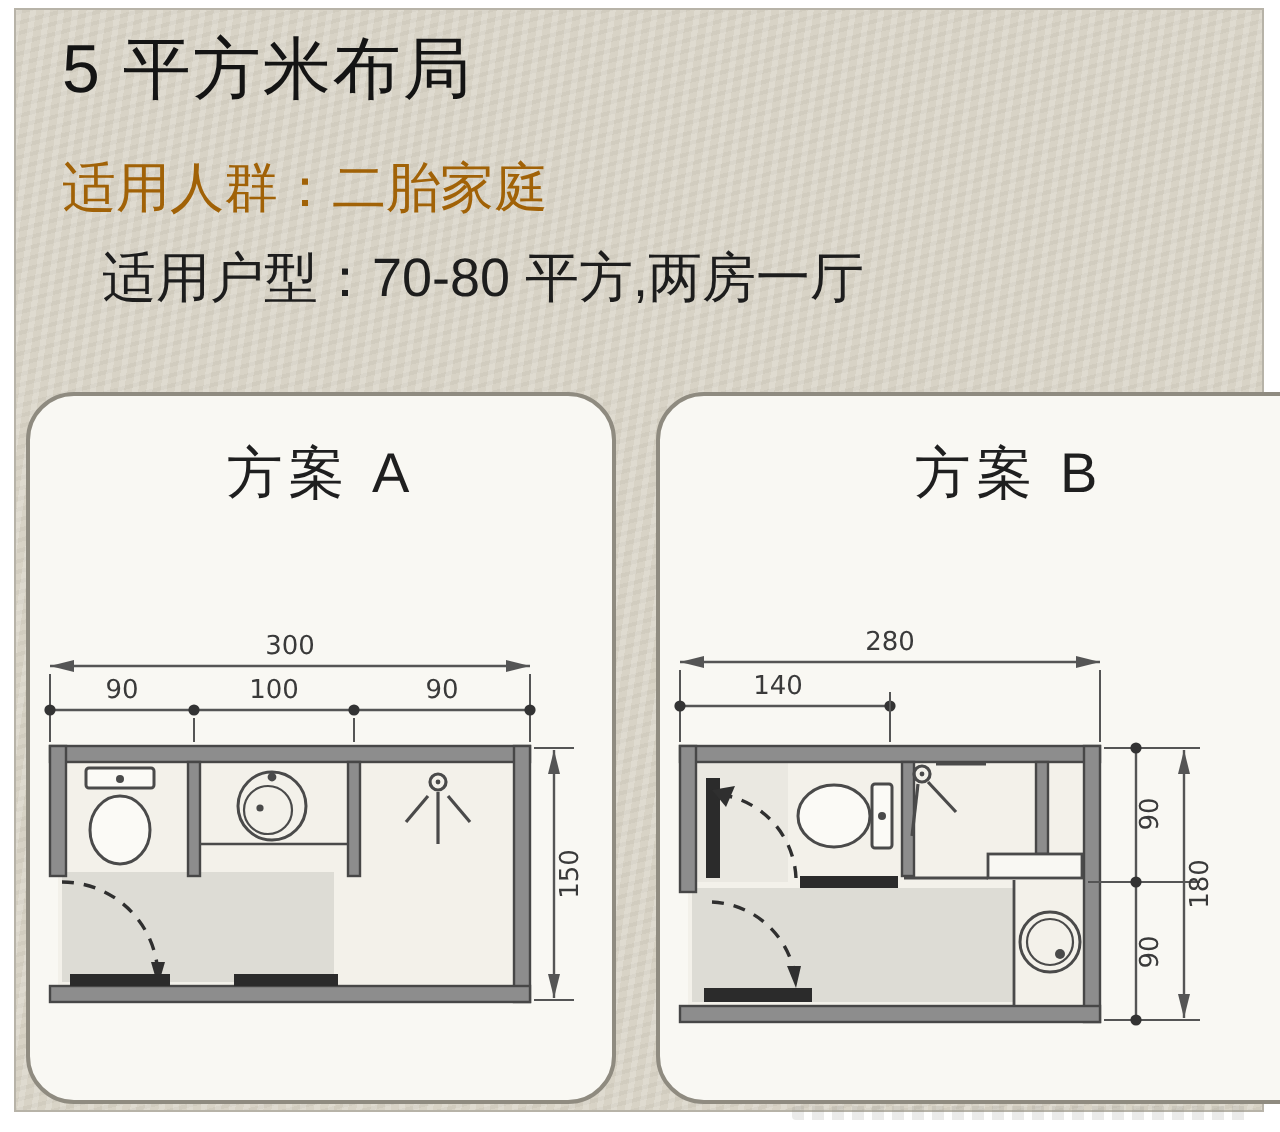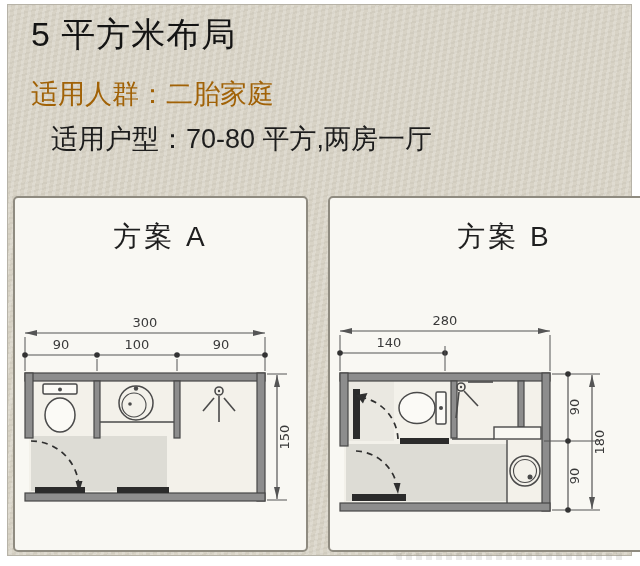--- a/index.html
+++ b/index.html
@@ -17,21 +17,21 @@
     box-sizing:border-box;
   }
   .hdr-title{
     position:absolute;left:31px;top:12px;
     font-size:34px;font-weight:normal;color:#141414;letter-spacing:1px;text-align:center;
   }
   .hdr-line1{position:absolute;left:31px;top:76px;font-size:27px;font-weight:500;color:#a16207;}
   .hdr-line2{position:absolute;left:31px;top:121px;font-size:27px;font-weight:500;color:#1d1d1d;margin-left:20px;}
   .panel{
     position:absolute;top:196px;height:356px;background:#f9f8f3;
-    border:2px solid #8f8b80;border-radius:5px;box-sizing:border-box;
+    border:2px solid #8f8b80;border-radius:24px;box-sizing:border-box;
   }
   .panel-a{left:13px;width:295px;}
   .panel-b{left:328px;width:353px;}
   .panel-title{
     text-align:center;margin-top:20px;font-size:28px;color:#1f1f1f;letter-spacing:3px;
   }
   .plan-svg{position:absolute;left:2px;top:103px;}
   .watermark{
     position:absolute;right:14px;bottom:6px;width:230px;height:7px;
     background:repeating-linear-gradient(90deg, rgba(140,140,135,0.35) 0 6px, rgba(140,140,135,0) 6px 10px);

